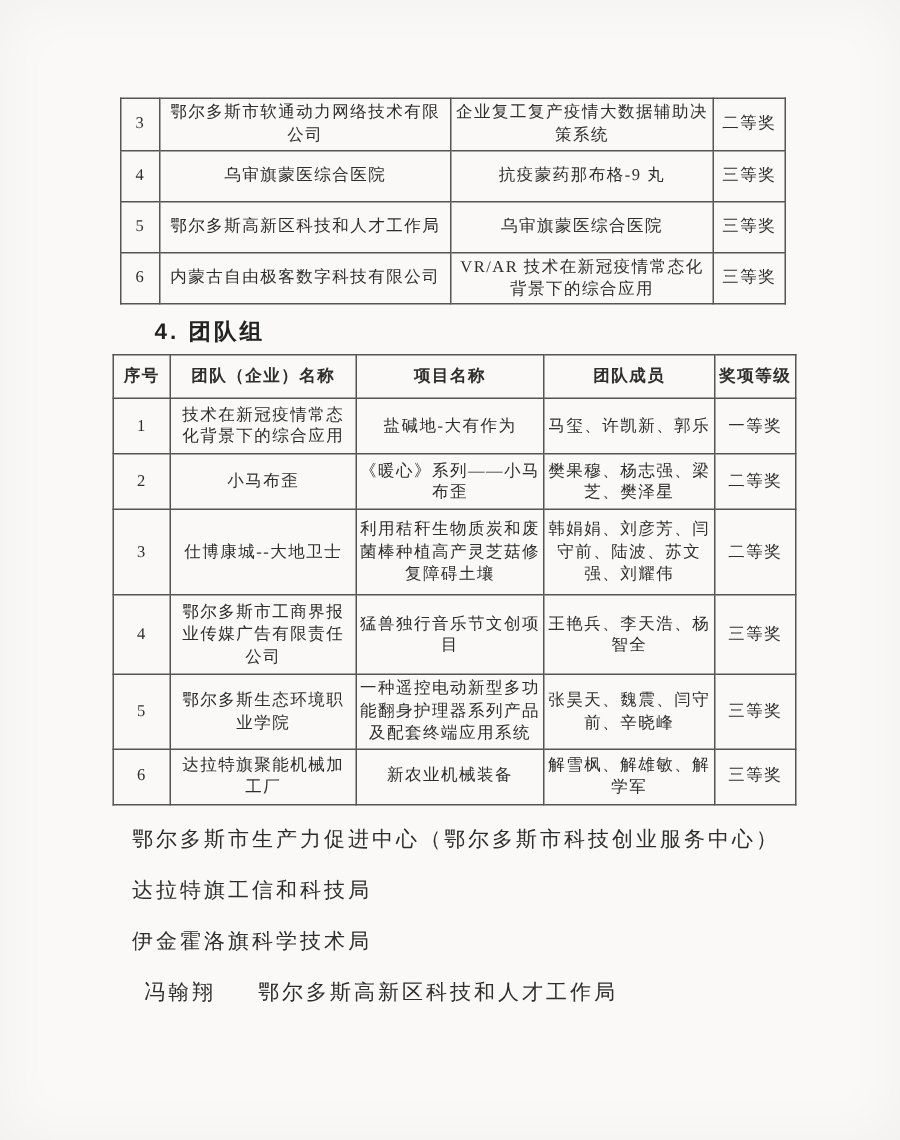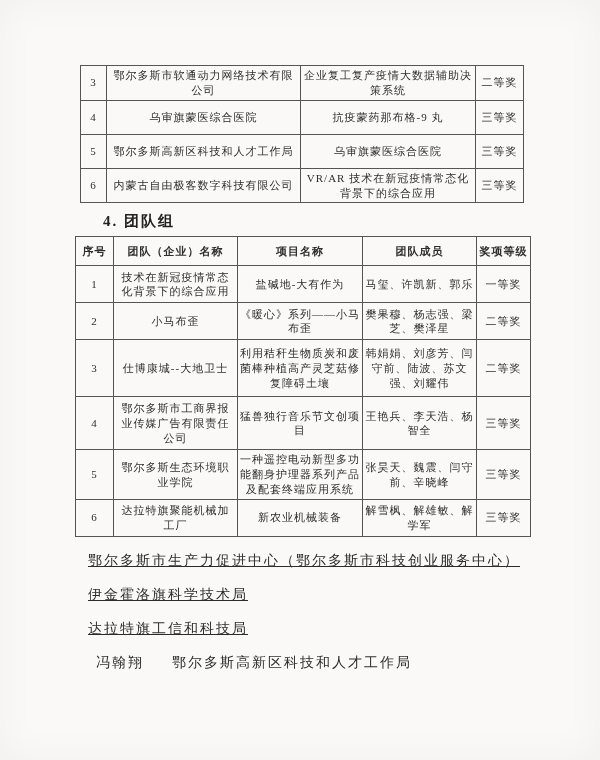--- a/index.html
+++ b/index.html
@@ -42,29 +42,29 @@
     padding-left:32px;
   }
   .tbl-2 th { font-weight:bold; letter-spacing:1px; }
   .r-h28 td, .r-h28 th { height:24px; }
   .r-h33 td { height:29px; }
   .r-h36 td { height:32px; }
   .r-h44 td { height:40px; }
   .r-h52 td { height:48px; }
   .r-h56 td { height:52px; }
   .sec-title {
-    font-family:Liberation Serif, serif;
+    font-family:Liberation Sans, sans-serif;
     font-weight:bold;
     font-size:15px;
     letter-spacing:2px;
     color:#222;
     margin:11px 0 5px 103px;
   }
   .sec-title.first { margin-top:9px; }
-  .org-list { margin:14px 17px 0 88px;text-decoration:underline; }
+  .org-list { margin:14px 17px 0 88px; }
   .org-line {
     font-size:14px;
     letter-spacing:2px;
     line-height:20px;
     margin-bottom:14px;
     color:#2e2e2e;
     white-space:nowrap;
   }
   .person-list { margin:13px 0 0 96px; }
   .person-line {
@@ -180,22 +180,22 @@
         <td>新农业机械装备</td>
         <td>解雪枫、解雄敏、解学军</td>
         <td>三等奖</td>
       </tr>
     </tbody>
   </table>
 
 
   <div class="org-list">
     <div class="org-line">鄂尔多斯市生产力促进中心（鄂尔多斯市科技创业服务中心）</div>
+    <div class="org-line">达拉特旗工信和科技局</div>
     <div class="org-line">伊金霍洛旗科学技术局</div>
-    <div class="org-line">达拉特旗工信和科技局</div>
   </div>
 
 
   <div class="person-list">
     <div class="person-line">
       <span class="person-name">冯翰翔</span><span>鄂尔多斯高新区科技和人才工作局</span>
     </div>
 
   </div>
 

